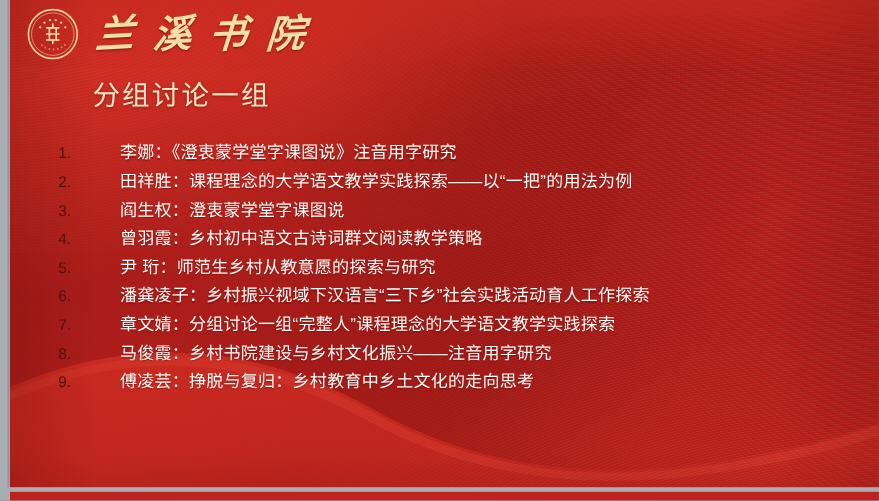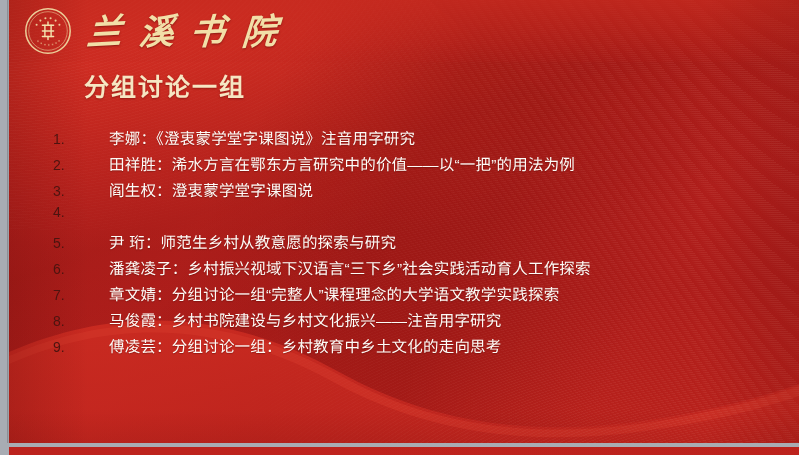--- a/index.html
+++ b/index.html
@@ -173,21 +173,21 @@
     transform: skewX(-7deg) rotate(-3deg);
     font-style: italic;
   }
 
   
   .slide-title {
     position: absolute;
     left: 75px;
     top: 74px;
     font-size: 25px;
-    font-weight: 700;
+    font-weight: 400;
     color: #f6e6c3;
     letter-spacing: 2px;
     line-height: 1.1;
     text-shadow: 0 1px 2px rgba(100,12,8,0.5);
     white-space: nowrap;
   }
 
   
   .talks-list {
     position: absolute;
@@ -338,48 +338,49 @@
 
     <div class="slide-title">分组讨论一组</div>
 
     <ul class="talks-list">
       <li class="talk-row">
         <span class="talk-num">1.</span>
         <span class="talk-text">李娜：《澄衷蒙学堂字课图说》注音用字研究</span>
       </li>
       <li class="talk-row">
         <span class="talk-num">2.</span>
-        <span class="talk-text">田祥胜：浠水方言在鄂东方言研究中的价值——以“一把”的用法为例</span>
+        <span class="talk-text">田祥胜：课程理念的大学语文教学实践探索——以“一把”的用法为例</span>
       </li>
       <li class="talk-row">
         <span class="talk-num">3.</span>
         <span class="talk-text">阎生权：澄衷蒙学堂字课图说</span>
       </li>
       <li class="talk-row">
         <span class="talk-num">4.</span>
+        <span class="talk-text">曾羽霞：乡村初中语文古诗词群文阅读教学策略</span>
       </li>
       <li class="talk-row">
         <span class="talk-num">5.</span>
         <span class="talk-text">尹 珩：师范生乡村从教意愿的探索与研究</span>
       </li>
       <li class="talk-row">
         <span class="talk-num">6.</span>
         <span class="talk-text">潘龚凌子：乡村振兴视域下汉语言“三下乡”社会实践活动育人工作探索</span>
       </li>
       <li class="talk-row">
         <span class="talk-num">7.</span>
         <span class="talk-text">章文婧：分组讨论一组“完整人”课程理念的大学语文教学实践探索</span>
       </li>
       <li class="talk-row">
         <span class="talk-num">8.</span>
         <span class="talk-text">马俊霞：乡村书院建设与乡村文化振兴——注音用字研究</span>
       </li>
       <li class="talk-row">
         <span class="talk-num">9.</span>
-        <span class="talk-text">傅凌芸：分组讨论一组：乡村教育中乡土文化的走向思考</span>
+        <span class="talk-text">傅凌芸：挣脱与复归：乡村教育中乡土文化的走向思考</span>
       </li>
     </ul>
 
   </div>
 
   <div class="bottom-strip">
     <div class="bg-layer bg-base"></div>
   </div>
   <div class="bottom-divider"></div>
   <div class="left-rail"></div>

